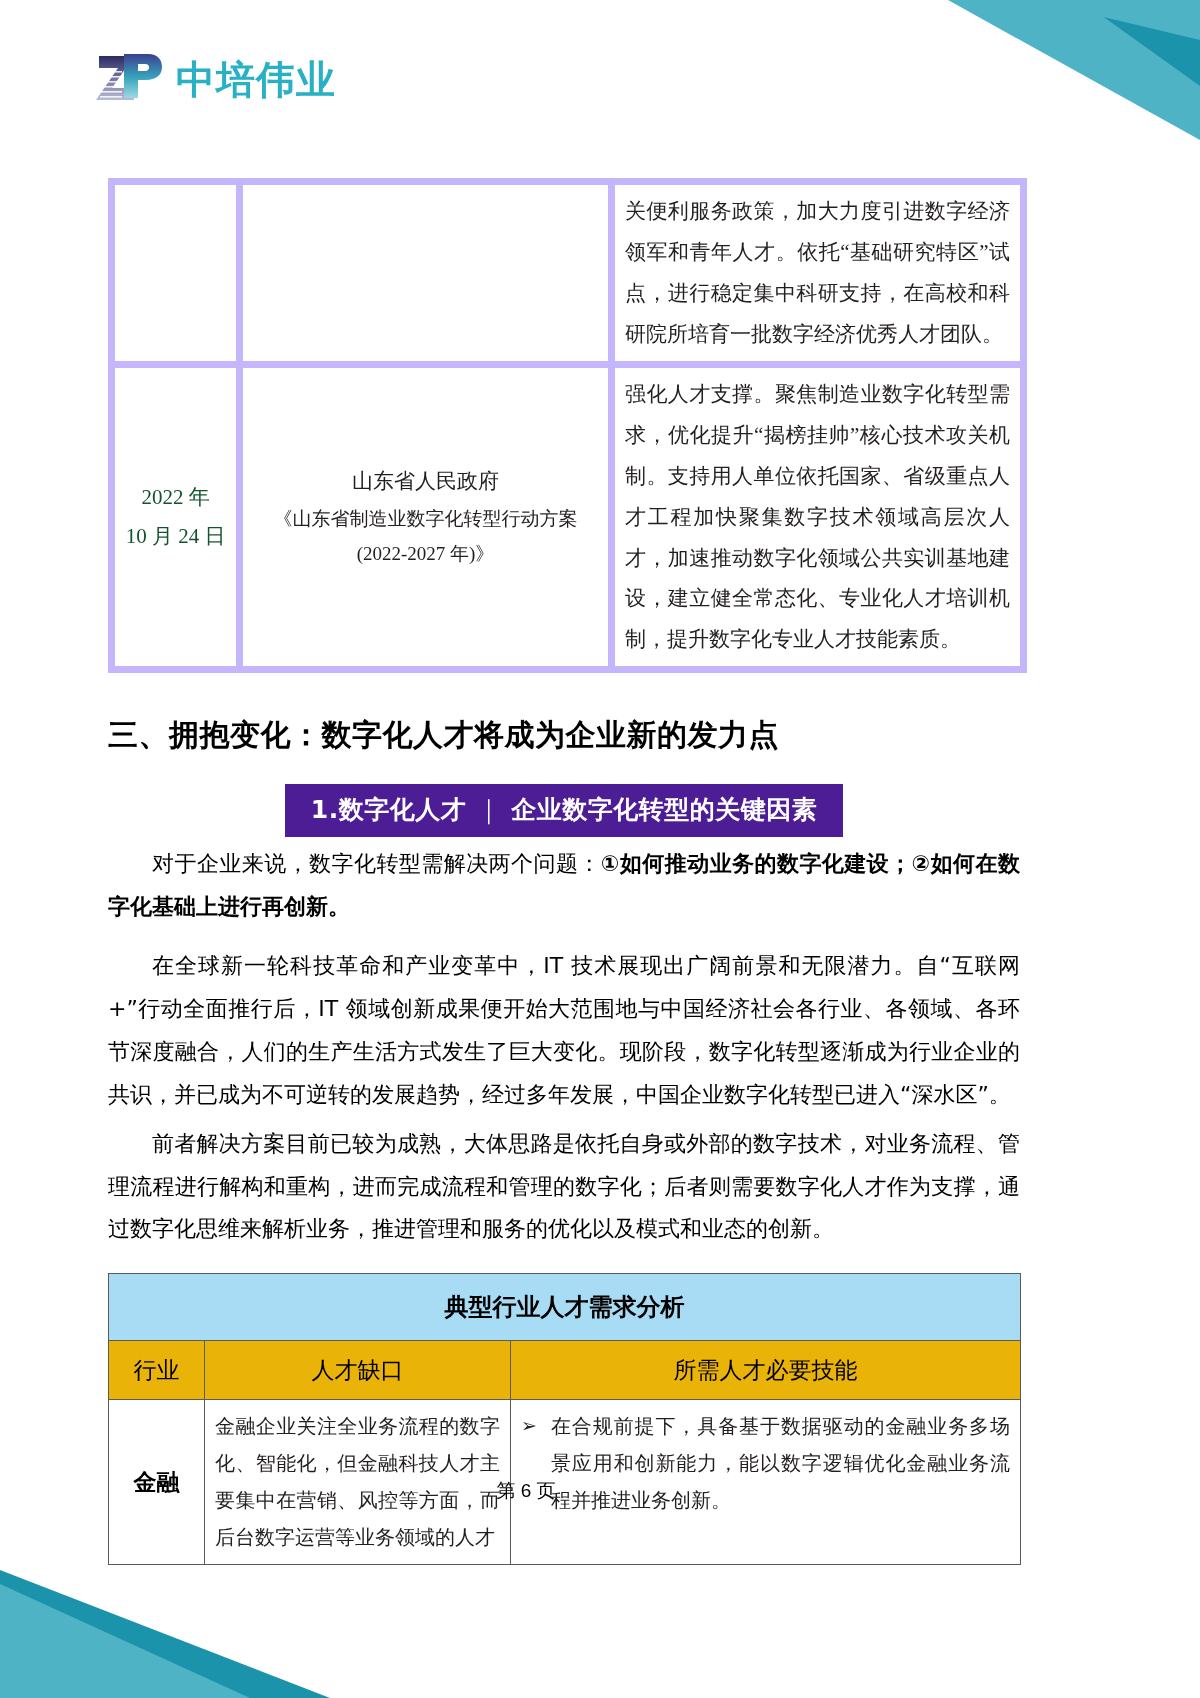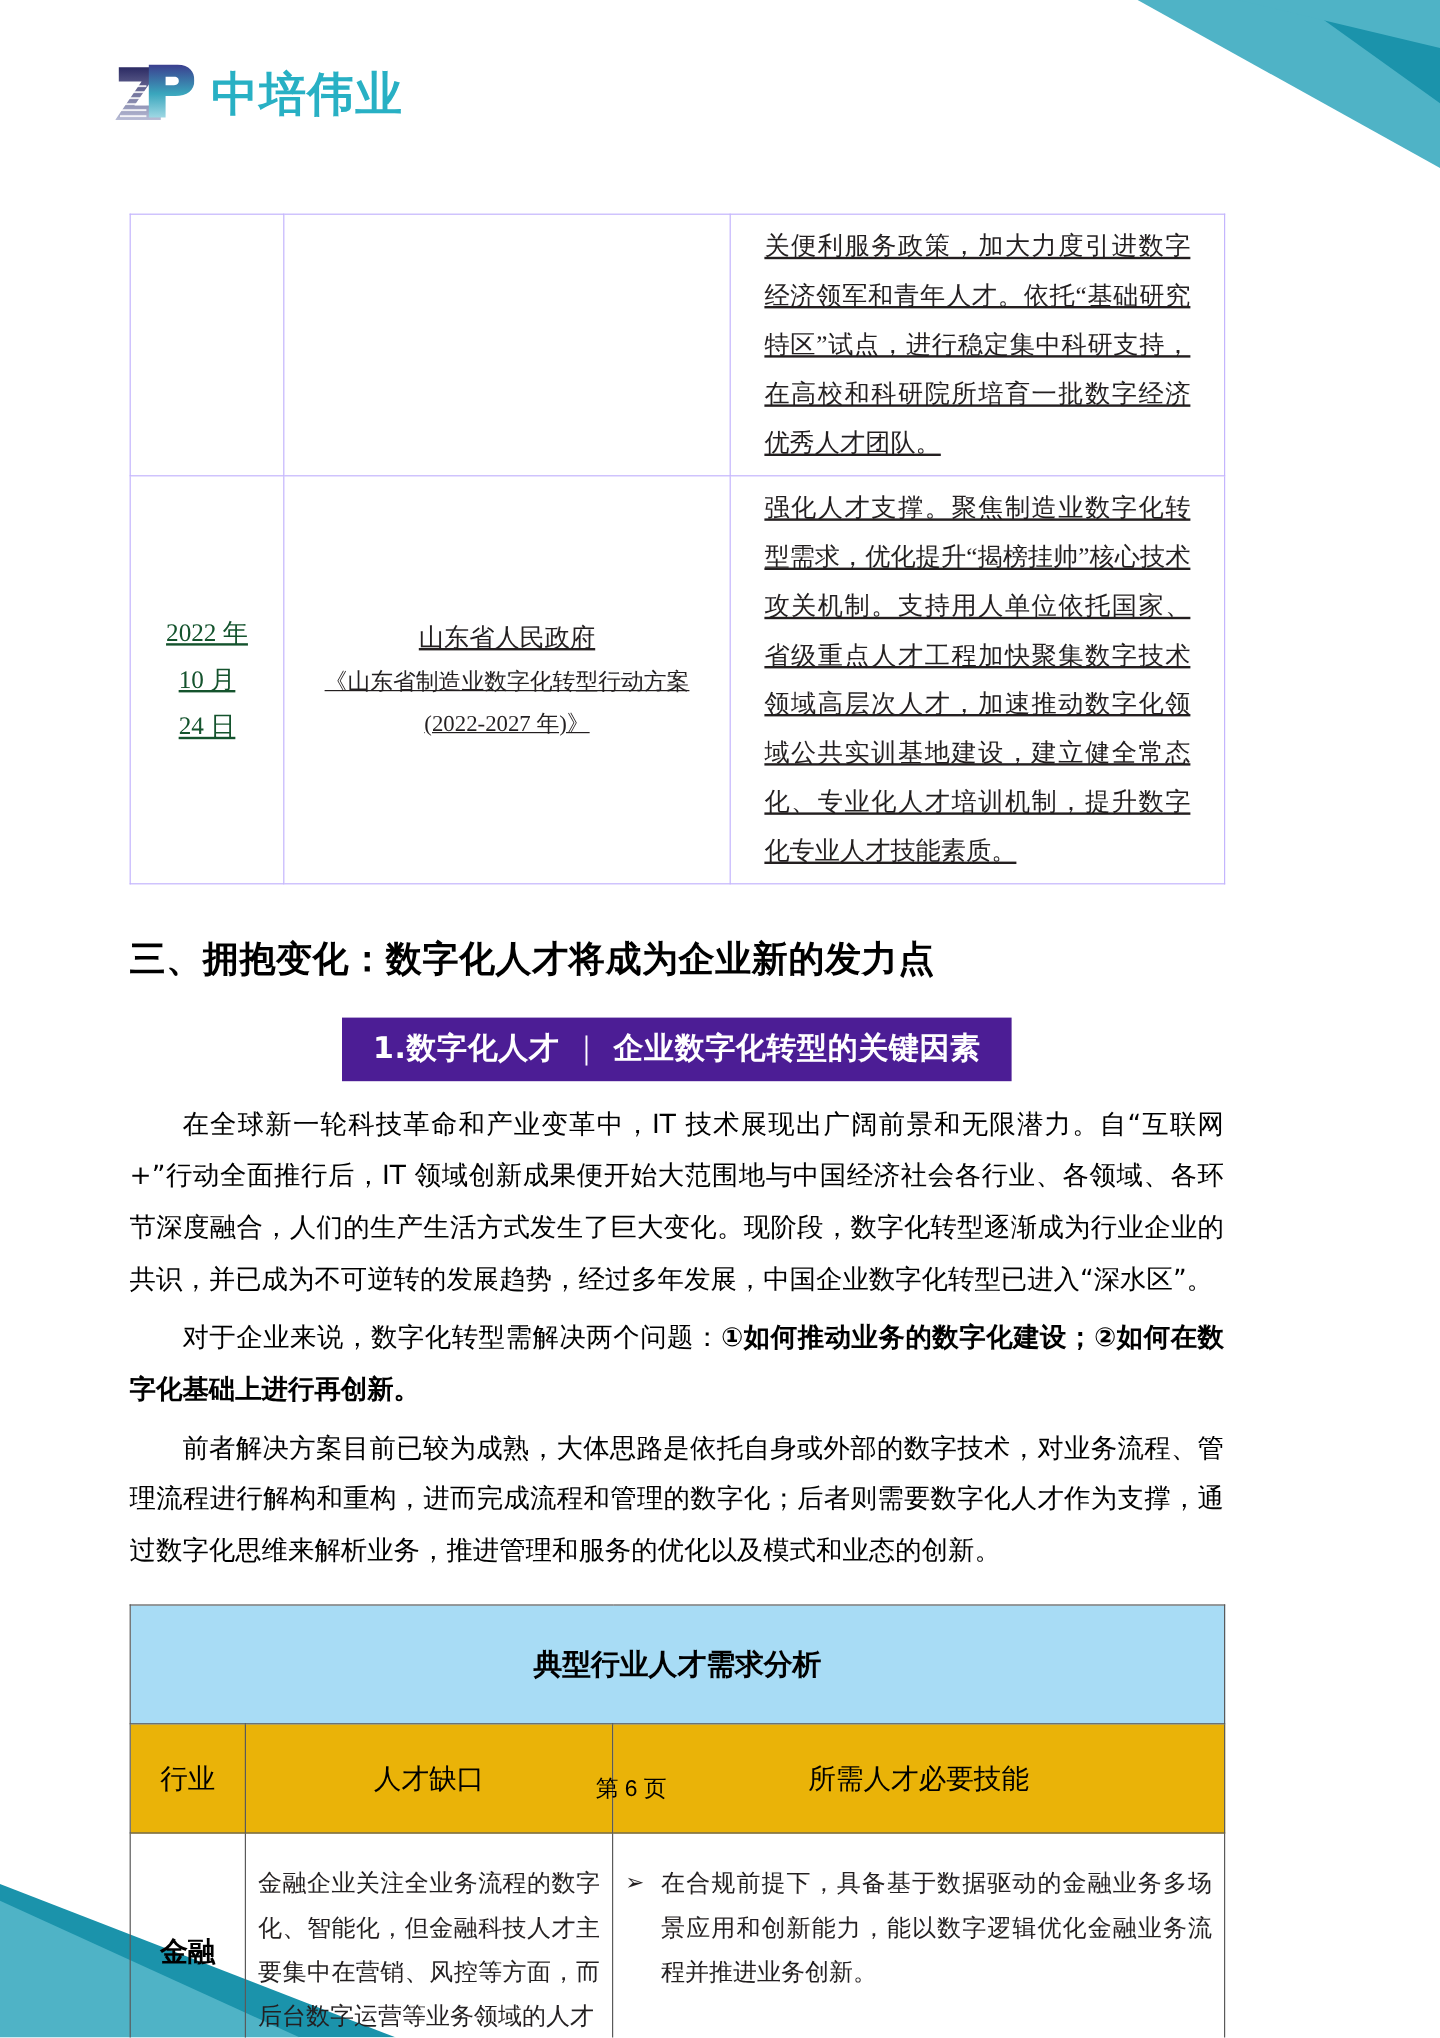--- a/index.html
+++ b/index.html
@@ -54,24 +54,23 @@
     width: 912px;
   }
 
   
   table.policy {
     border-collapse: collapse;
     width: 912px;
     table-layout: fixed;
   }
   table.policy td {
-    border: 1px solid #c4b5fd;
+    border: 7px solid #c4b5fd;
     vertical-align: middle;
-    padding: 6px 28px;
-    text-decoration: underline;
+    padding: 6px 10px;
   }
   .col-date  { width: 128px; }
   .col-doc   { width: 372px; }
   .col-body  { width: 412px; }
 
   .cell-date {
     text-align: center;
     font-size: 21px;
     line-height: 1.85;
     color: #14532d;
@@ -141,21 +140,21 @@
   
   table.demand {
     border-collapse: collapse;
     width: 912px;
     table-layout: fixed;
     margin-top: 22px;
   }
   table.demand th,
   table.demand td {
     border: 1px solid #5a5a5a;
-    padding: 24px 10px;
+    padding: 8px 10px;
   }
   .demand-title {
     background: #a8dcf5;
     text-align: center;
     font-family: "DejaVu Sans", "Liberation Sans", sans-serif;
     font-size: 24px;
     font-weight: 700;
     color: #000;
     height: 50px;
   }
@@ -293,23 +292,23 @@
   </table>
 
   <div class="sec-heading">三、拥抱变化：数字化人才将成为企业新的发力点</div>
 
   <div class="banner-row">
     <div class="banner">
       <span>1.数字化人才</span><span class="divider">｜</span><span>企业数字化转型的关键因素</span>
     </div>
   </div>
 
+  <p class="body tight"><span>对于企业来说，数字化转型需解决两个问题：</span><span class="b">①如何推动业务的数字化建设；②如何在数字化基础上进行再创新。</span></p>
+
   <p class="body">在全球新一轮科技革命和产业变革中，IT 技术展现出广阔前景和无限潜力。自“互联网+”行动全面推行后，IT 领域创新成果便开始大范围地与中国经济社会各行业、各领域、各环节深度融合，人们的生产生活方式发生了巨大变化。现阶段，数字化转型逐渐成为行业企业的共识，并已成为不可逆转的发展趋势，经过多年发展，中国企业数字化转型已进入“深水区”。</p>
-
-  <p class="body tight"><span>对于企业来说，数字化转型需解决两个问题：</span><span class="b">①如何推动业务的数字化建设；②如何在数字化基础上进行再创新。</span></p>
 
   <p class="body tight">前者解决方案目前已较为成熟，大体思路是依托自身或外部的数字技术，对业务流程、管理流程进行解构和重构，进而完成流程和管理的数字化；后者则需要数字化人才作为支撑，通过数字化思维来解析业务，推进管理和服务的优化以及模式和业态的创新。</p>
 
   <table class="demand">
     <colgroup>
       <col class="dcol-industry">
         <col class="dcol-gap">
         <col class="dcol-skill">
     </colgroup>
     <tbody>

